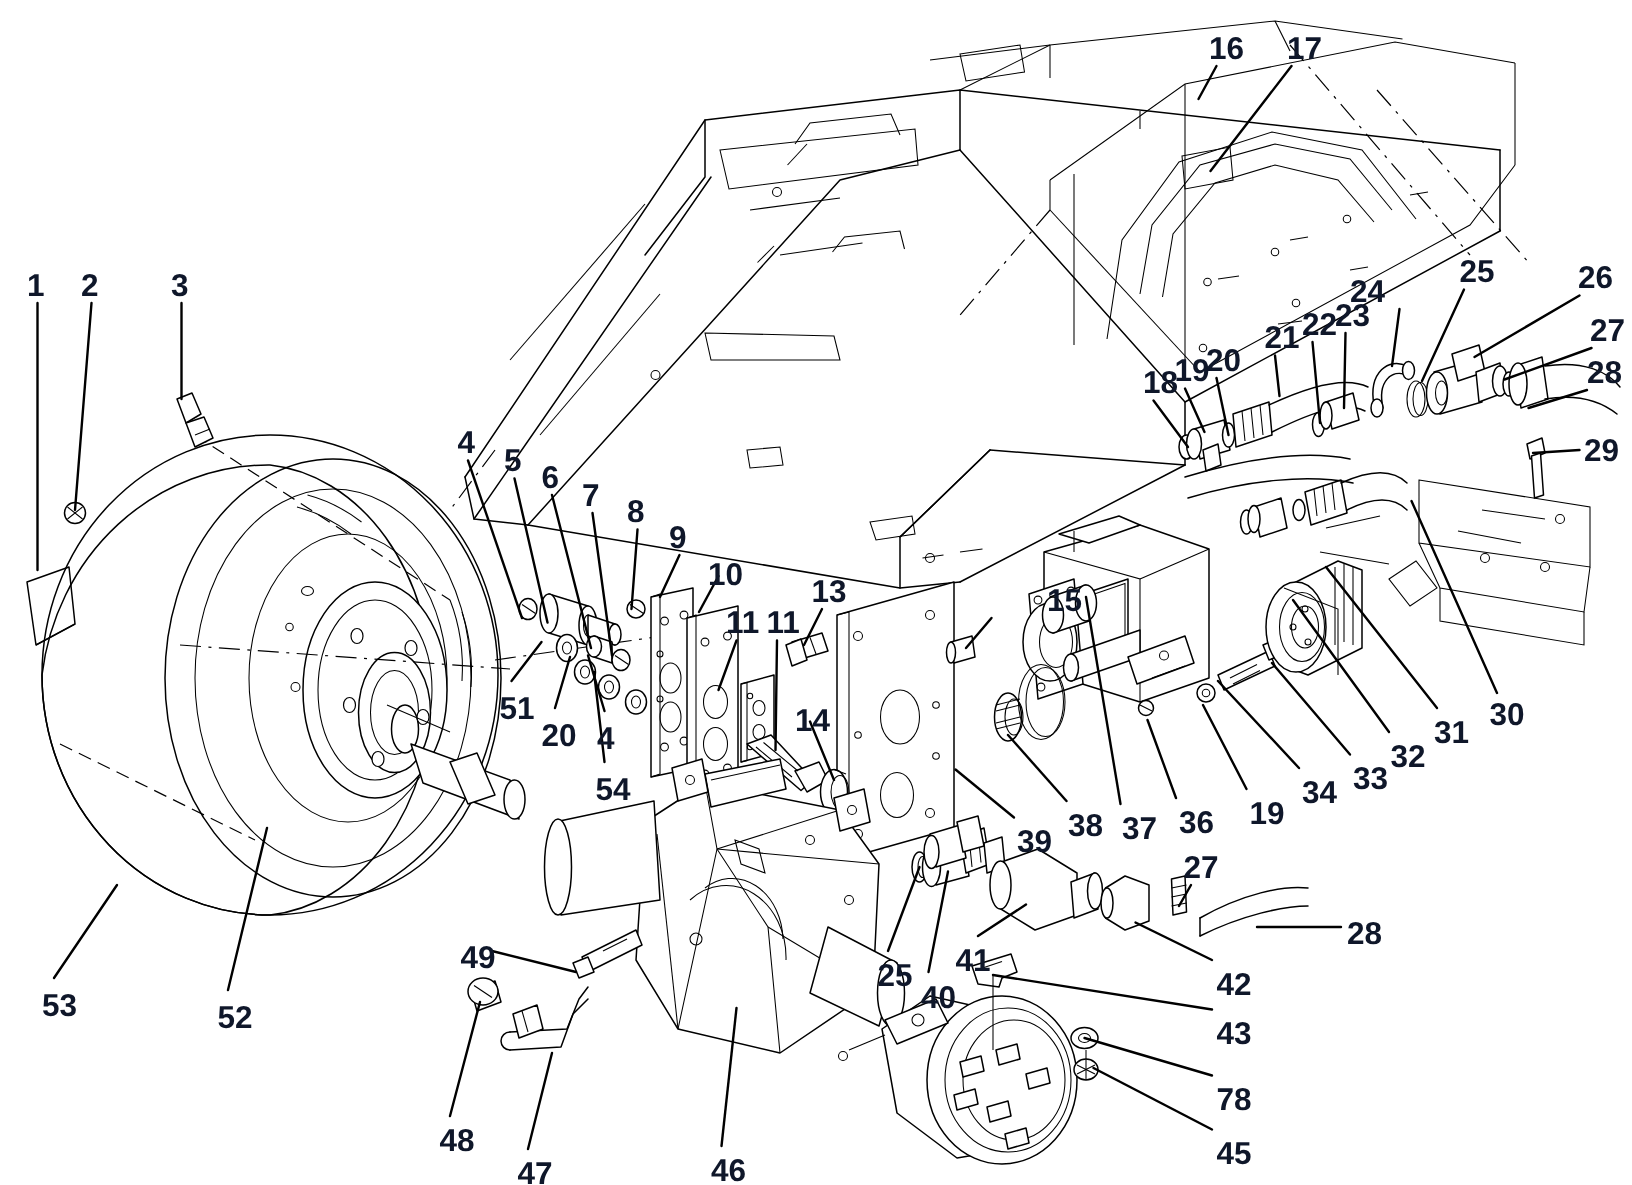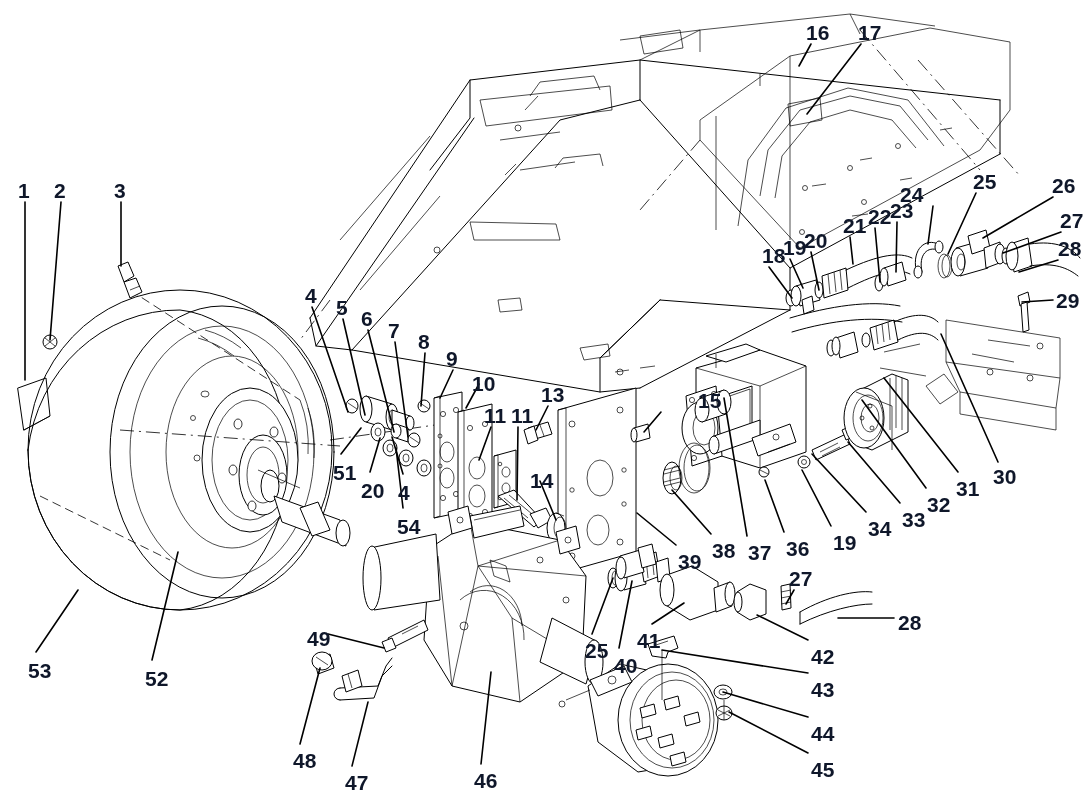--- a/index.html
+++ b/index.html
@@ -612,21 +612,21 @@
       <div class="cal" style="left: 748px; top: 542px;">37</div>
       <div class="cal" style="left: 712px; top: 540px;">38</div>
       <div class="cal" style="left: 678px; top: 551px;">39</div>
       <div class="cal" style="left: 614px; top: 655px;">40</div>
       <div class="cal" style="left: 637px; top: 630px;">41</div>
       <div class="cal" style="left: 585px; top: 640px;">25</div>
       <div class="cal" style="left: 789px; top: 568px;">27</div>
       <div class="cal" style="left: 898px; top: 612px;">28</div>
       <div class="cal" style="left: 811px; top: 646px;">42</div>
       <div class="cal" style="left: 811px; top: 679px;">43</div>
-      <div class="cal" style="left: 811px; top: 723px;">44</div>
+      <div class="cal" style="left: 811px; top: 723px;">78</div>
       <div class="cal" style="left: 811px; top: 759px;">45</div>
       <div class="cal" style="left: 474px; top: 770px;">46</div>
       <div class="cal" style="left: 345px; top: 772px;">47</div>
       <div class="cal" style="left: 293px; top: 750px;">48</div>
       <div class="cal" style="left: 307px; top: 628px;">49</div>
       <div class="cal" style="left: 361px; top: 480px;">20</div>
       <div class="cal" style="left: 333px; top: 462px;">51</div>
       <div class="cal" style="left: 397px; top: 516px;">54</div>
       <div class="cal" style="left: 398px; top: 482px;">4</div>
       <div class="cal" style="left: 145px; top: 668px;">52</div>

